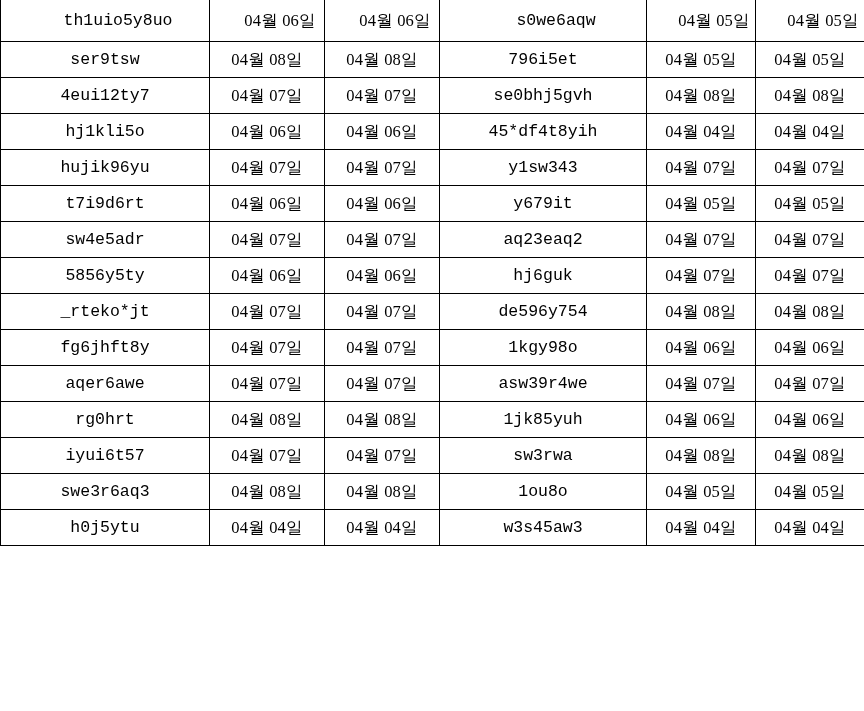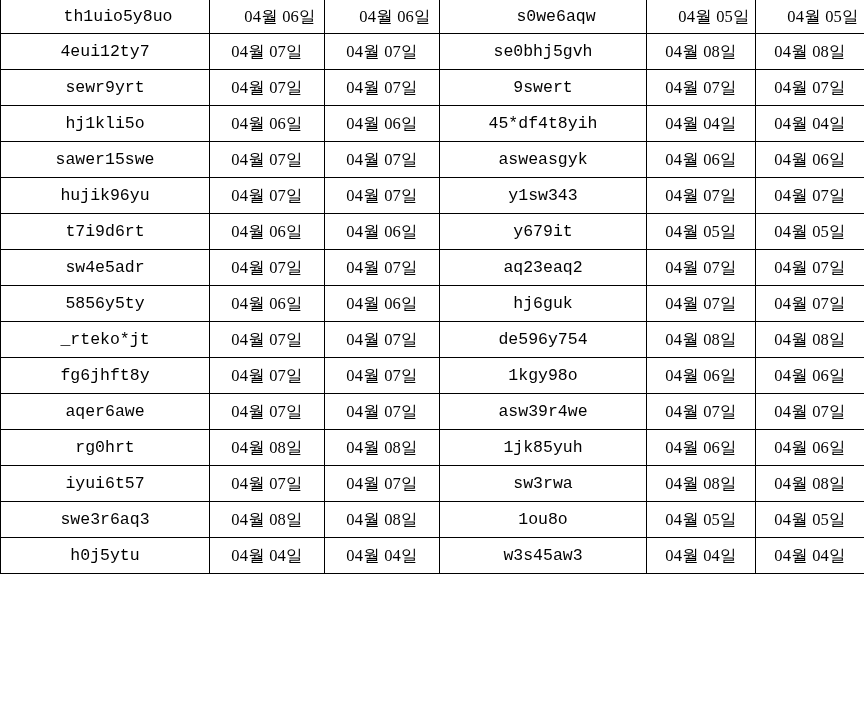--- a/index.html
+++ b/index.html
@@ -49,21 +49,21 @@
   }
   
   col.c0 { width: 209px; }
   col.c1 { width: 115px; }
   col.c2 { width: 115px; }
   col.c3 { width: 207px; }
   col.c4 { width: 109px; }
   col.c5 { width: 109px; }
 
   
-  tr.first td { height: 33px; border-top: none; padding-left: 28px; }
+  tr.first td { height: 41px; border-top: none; padding-left: 28px; }
 </style>
 </head>
 <body>
 
 <div class="sheet">
   <table class="grid">
     <colgroup>
       <col class="c0">
         <col class="c1">
         <col class="c2">
@@ -74,50 +74,42 @@
     <tbody id="table-body">
         <tr class="first">
           <td class="code">th1uio5y8uo</td>
           <td class="date">04월 06일</td>
           <td class="date">04월 06일</td>
           <td class="code">s0we6aqw</td>
           <td class="date">04월 05일</td>
           <td class="date">04월 05일</td>
         </tr>
         <tr>
+          <td class="code">ser9tsw</td>
+          <td class="date">04월 08일</td>
+          <td class="date">04월 08일</td>
+          <td class="code">796i5et</td>
+          <td class="date">04월 05일</td>
+          <td class="date">04월 05일</td>
+        </tr>
+        <tr>
           <td class="code">4eui12ty7</td>
           <td class="date">04월 07일</td>
           <td class="date">04월 07일</td>
           <td class="code">se0bhj5gvh</td>
           <td class="date">04월 08일</td>
           <td class="date">04월 08일</td>
         </tr>
         <tr>
-          <td class="code">sewr9yrt</td>
-          <td class="date">04월 07일</td>
-          <td class="date">04월 07일</td>
-          <td class="code">9swert</td>
-          <td class="date">04월 07일</td>
-          <td class="date">04월 07일</td>
-        </tr>
-        <tr>
           <td class="code">hj1kli5o</td>
           <td class="date">04월 06일</td>
           <td class="date">04월 06일</td>
           <td class="code">45*df4t8yih</td>
           <td class="date">04월 04일</td>
           <td class="date">04월 04일</td>
-        </tr>
-        <tr>
-          <td class="code">sawer15swe</td>
-          <td class="date">04월 07일</td>
-          <td class="date">04월 07일</td>
-          <td class="code">asweasgyk</td>
-          <td class="date">04월 06일</td>
-          <td class="date">04월 06일</td>
         </tr>
         <tr>
           <td class="code">hujik96yu</td>
           <td class="date">04월 07일</td>
           <td class="date">04월 07일</td>
           <td class="code">y1sw343</td>
           <td class="date">04월 07일</td>
           <td class="date">04월 07일</td>
         </tr>
         <tr>

